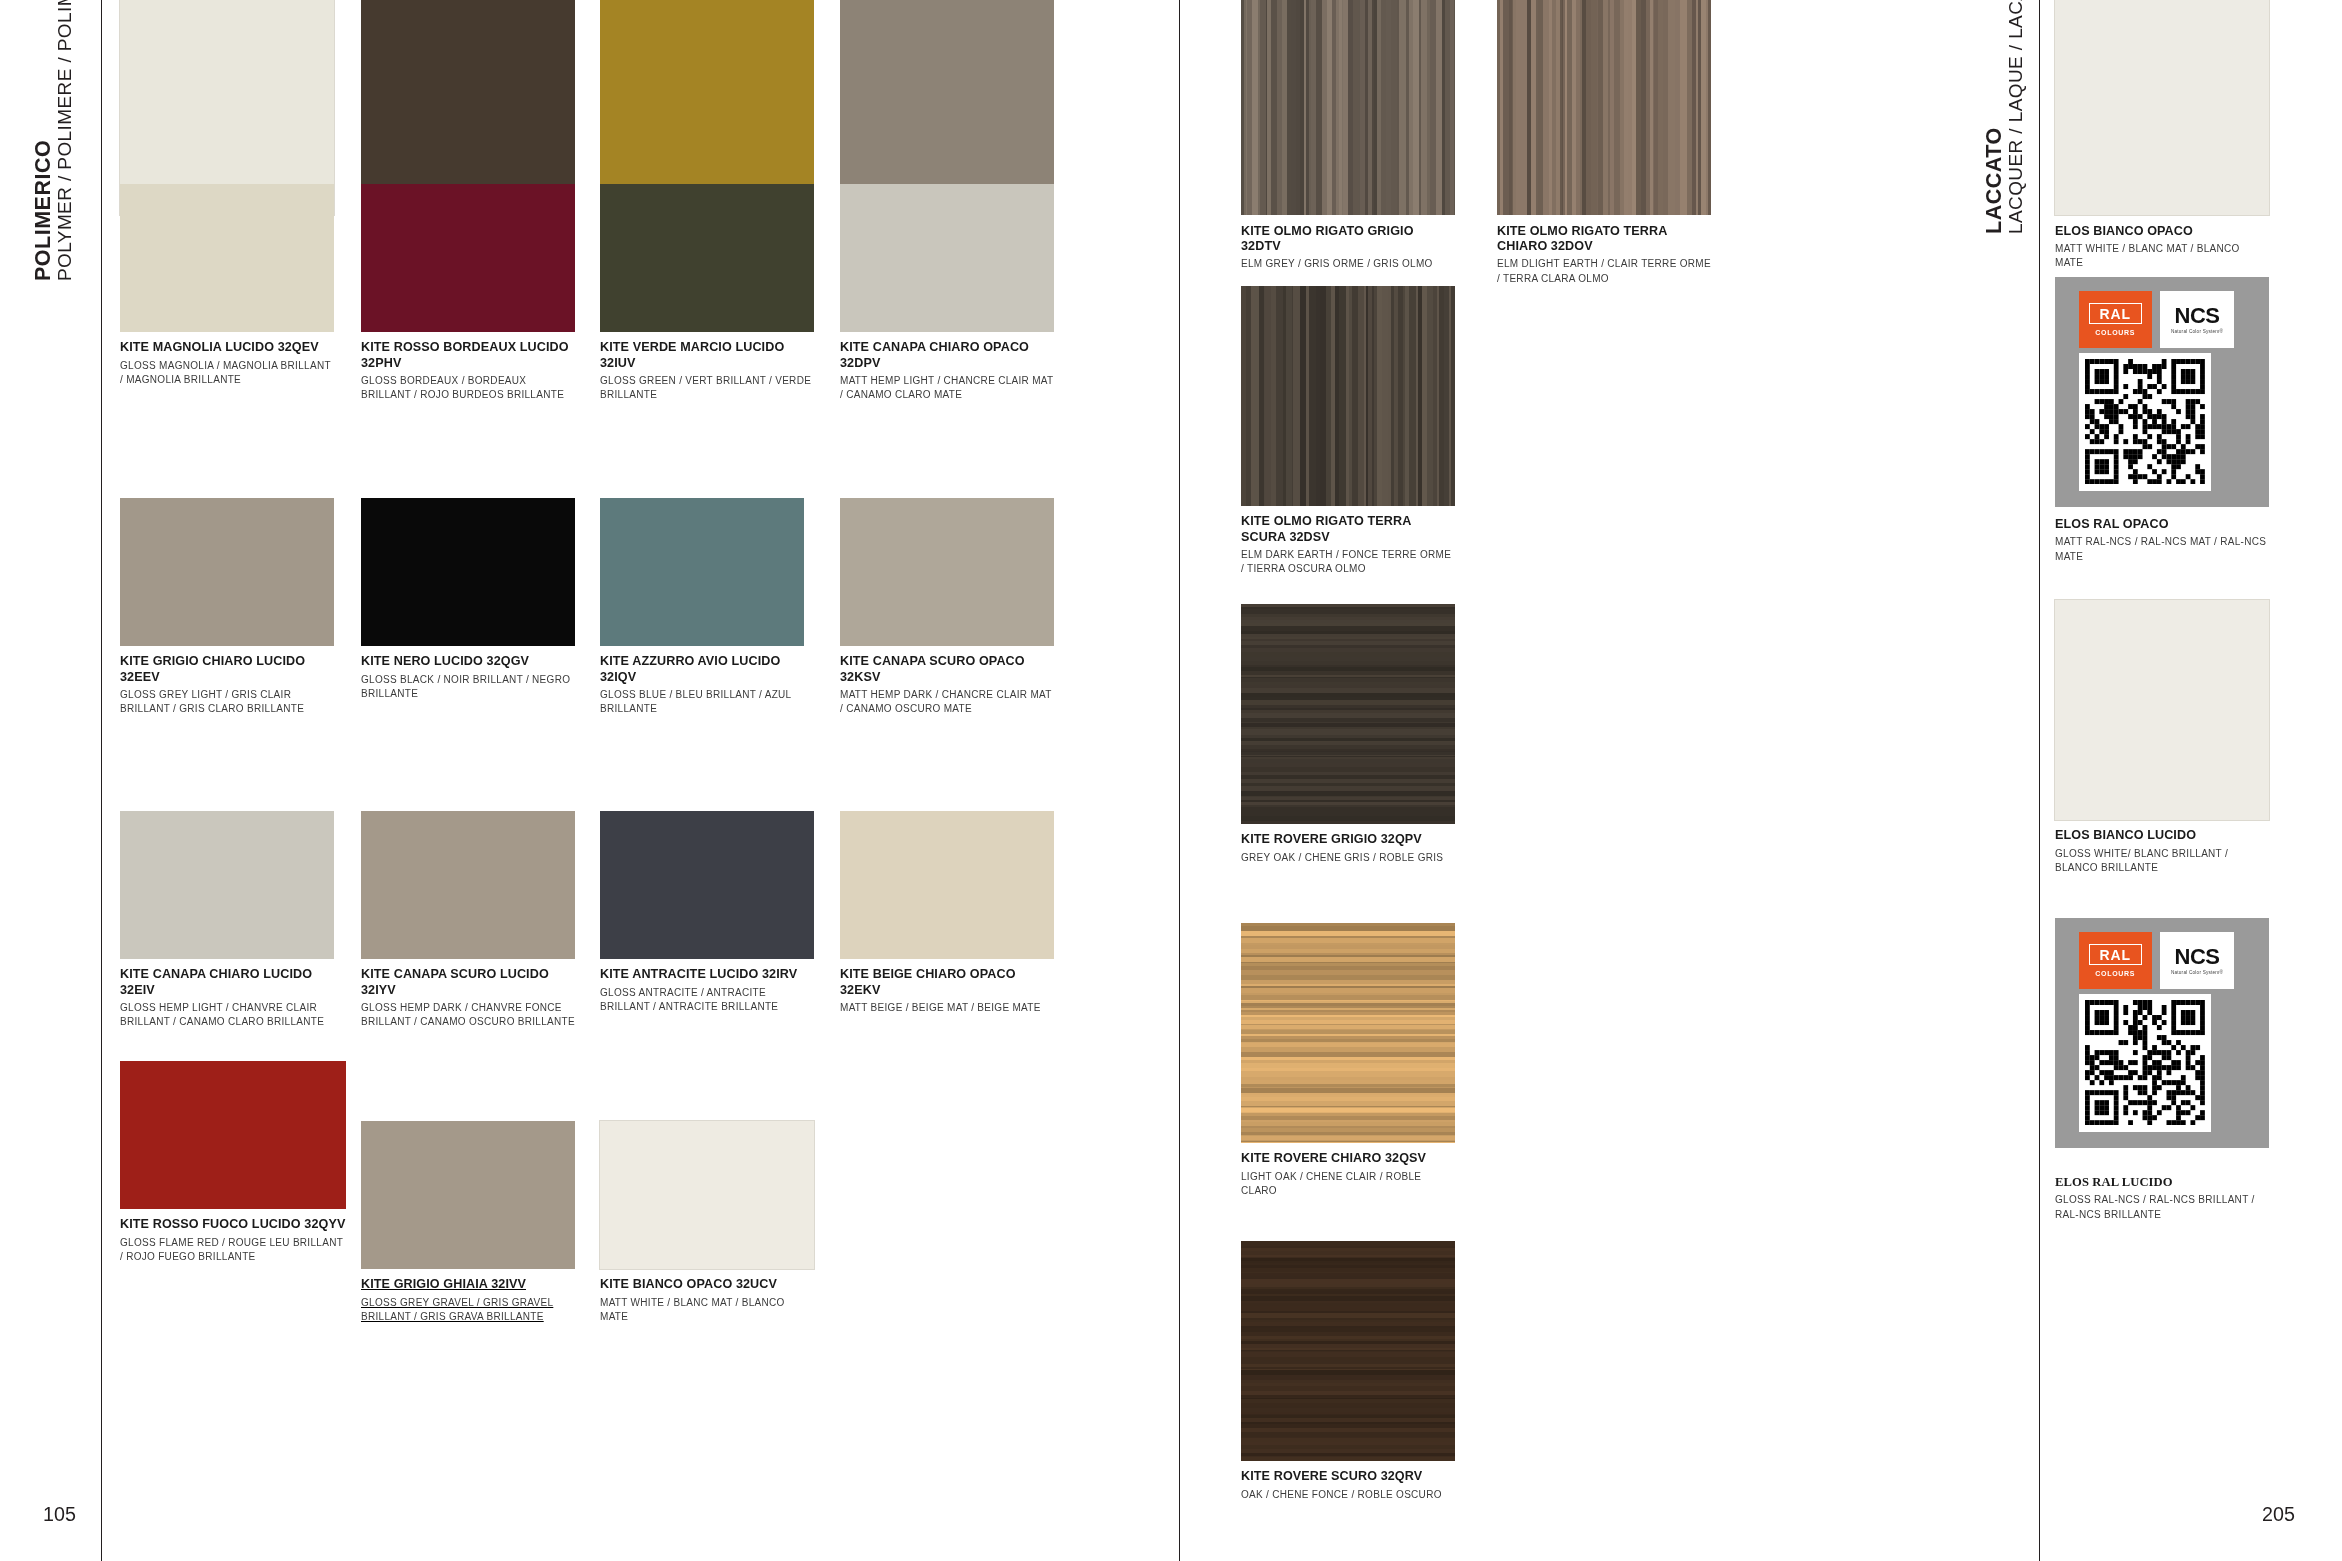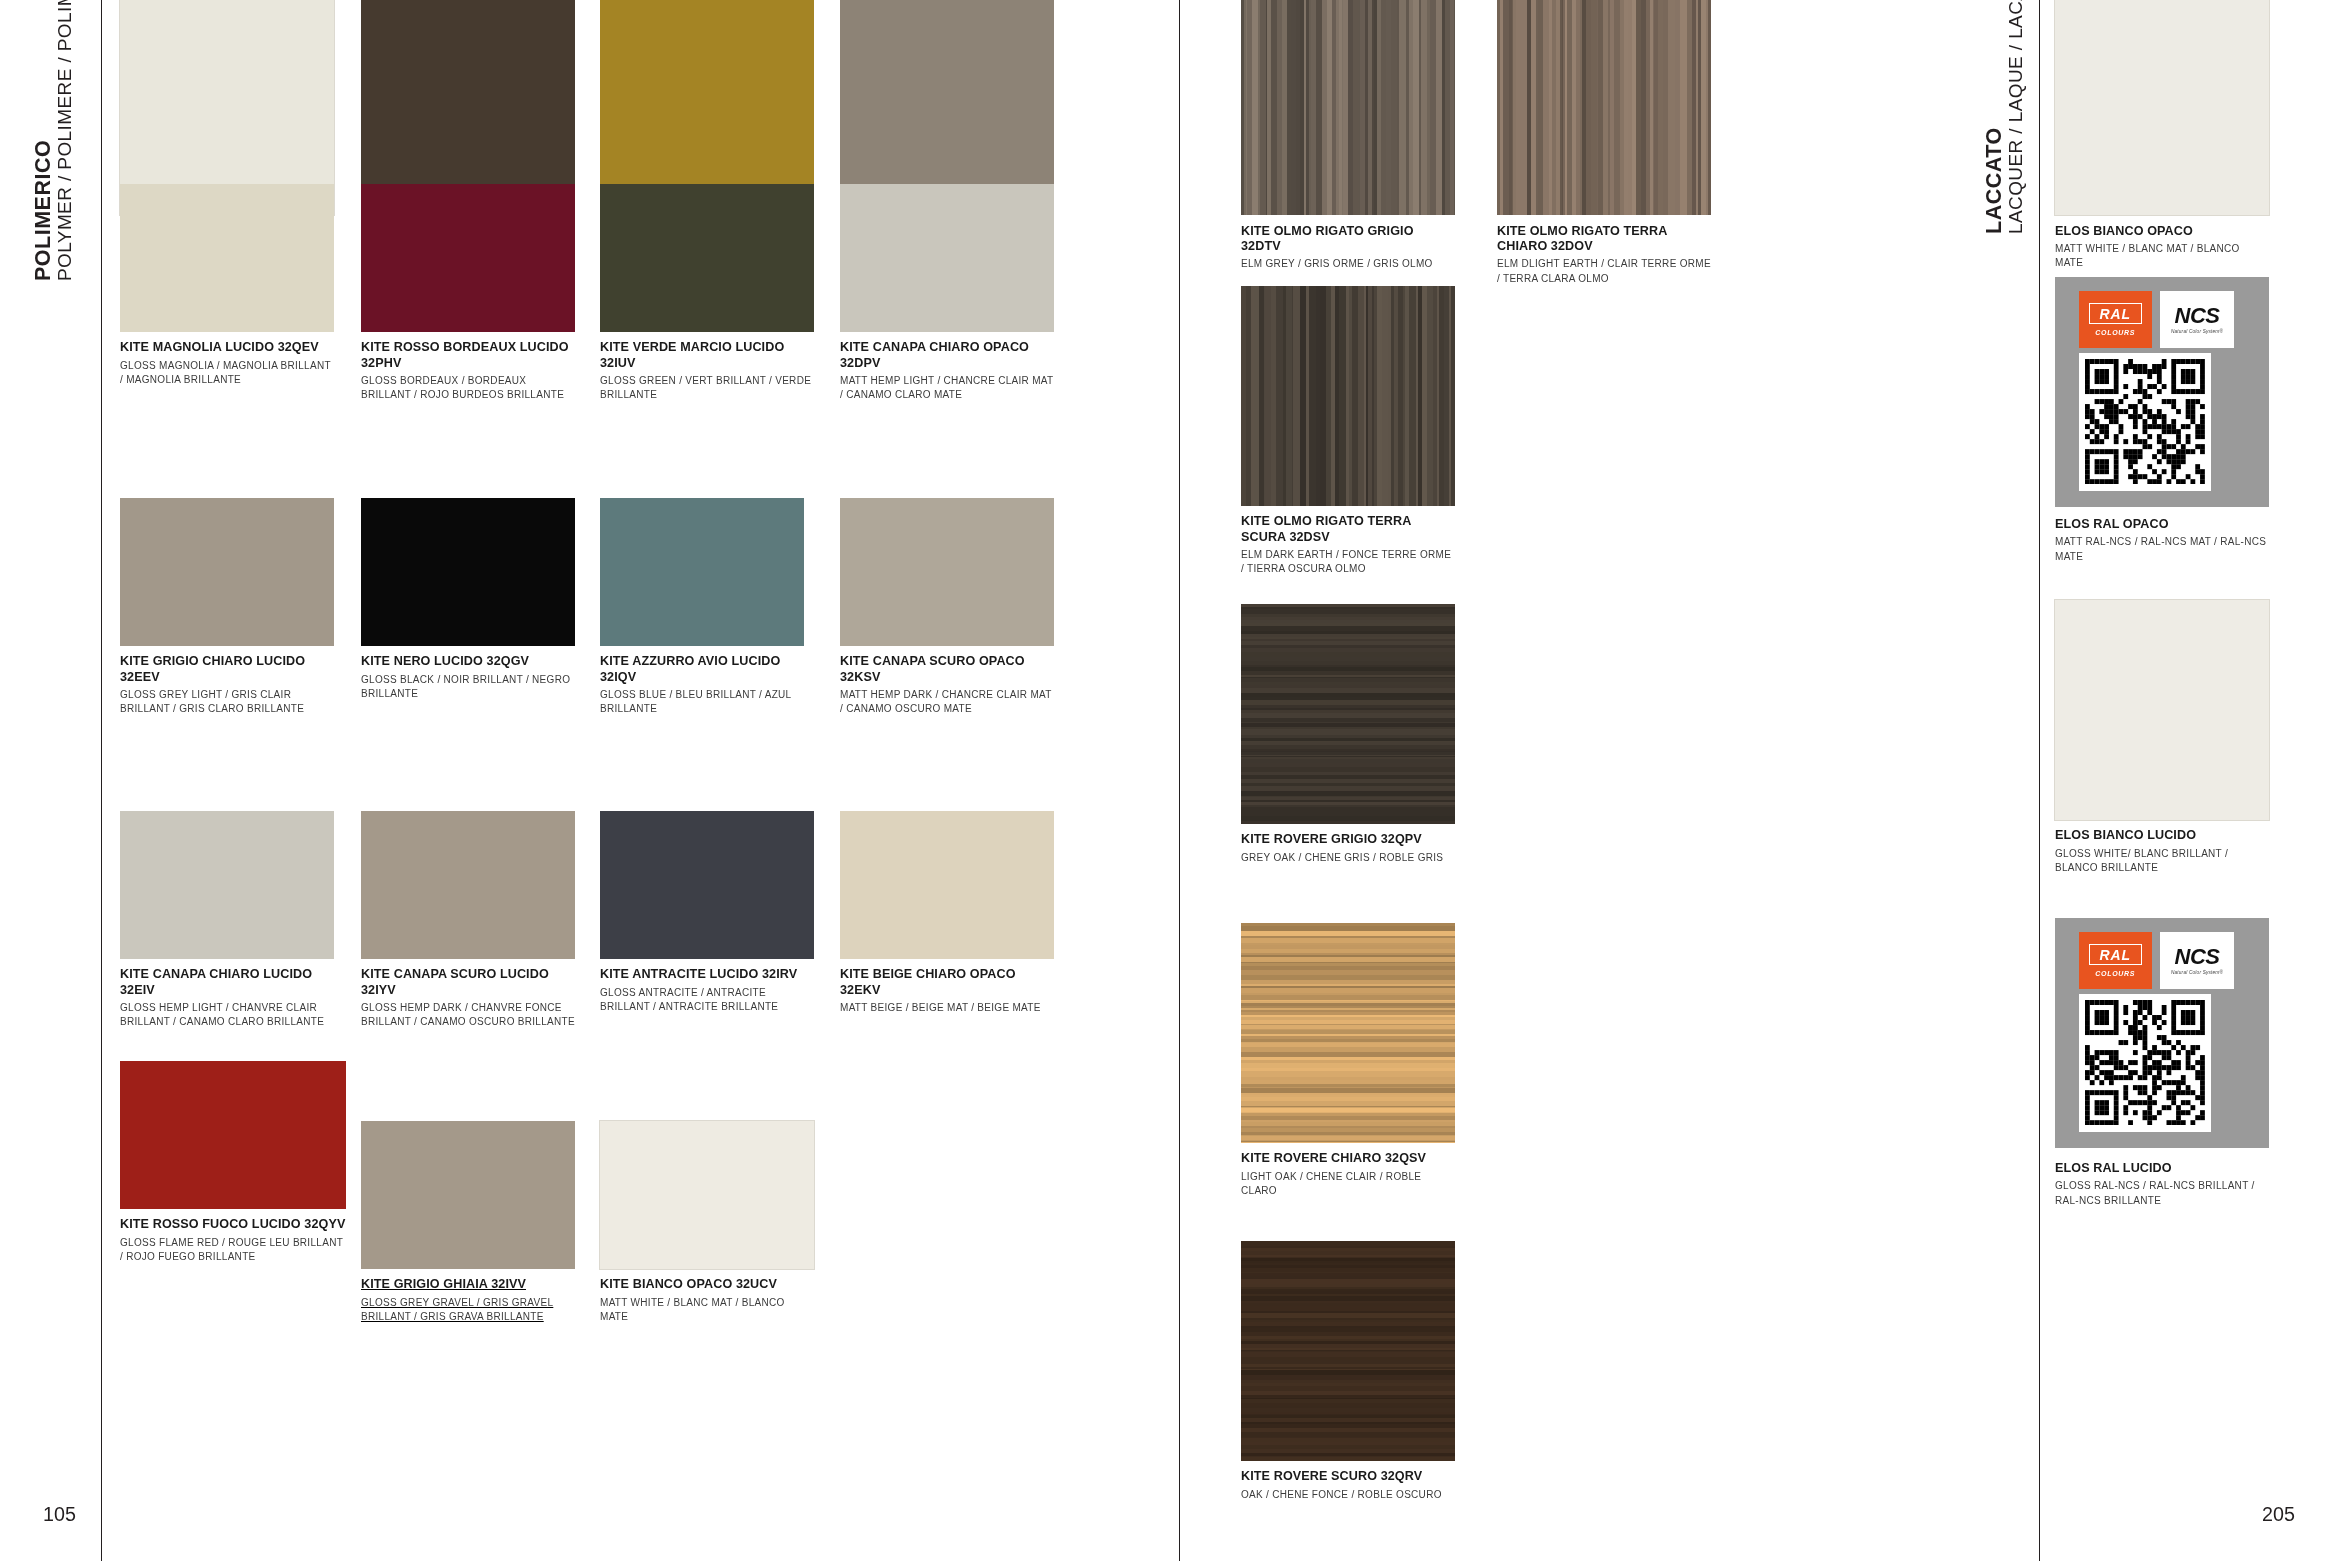--- a/index.html
+++ b/index.html
@@ -58,21 +58,21 @@
     margin-top:2.8px;
     text-transform:uppercase;
   }
 
   
   .ralblock{
     position:relative;background:#9a9a9a;overflow:hidden;
   }
   .ral-logos{
     position:absolute;left:11%;top:6%;display:flex;gap:5%;align-items:flex-start;
-    width:78%;height:25%;font-style:italic;
+    width:78%;height:25%;
   }
   .ral-mark{
     width:44%;height:100%;background:#e8541f;position:relative;
     display:flex;flex-direction:column;align-items:center;justify-content:center;
     box-sizing:border-box;padding:6% 4%;
   }
   .ral-mark .ral-box{
     border:1.9px solid #ffffff;width:88%;height:56%;
     display:flex;align-items:center;justify-content:center;
     box-sizing:border-box;
@@ -911,17 +911,17 @@
             <rect x="36" y="96" width="4" height="4" fill="#000"></rect>
             <rect x="52" y="96" width="4" height="4" fill="#000"></rect>
             <rect x="68" y="96" width="4" height="4" fill="#000"></rect>
             <rect x="72" y="96" width="4" height="4" fill="#000"></rect>
             <rect x="76" y="96" width="4" height="4" fill="#000"></rect>
             <rect x="80" y="96" width="4" height="4" fill="#000"></rect>
             <rect x="88" y="96" width="4" height="4" fill="#000"></rect>
           </svg>
         </div>
       </div>
-      <div class="nm" style="margin-top: 13px;">ELOS RAL LUCIDO</div>
+      <div class="nm" style="margin-top: 27px; font-family: Liberation Serif, serif;">ELOS RAL LUCIDO</div>
       <div class="ds">GLOSS RAL-NCS / RAL-NCS BRILLANT / RAL-NCS BRILLANTE</div>
     </div>
   </div>
 
 
 </body></html>

